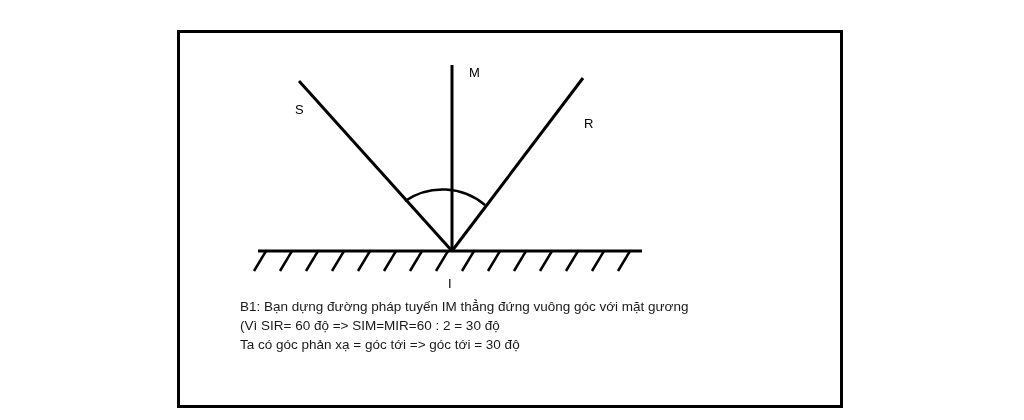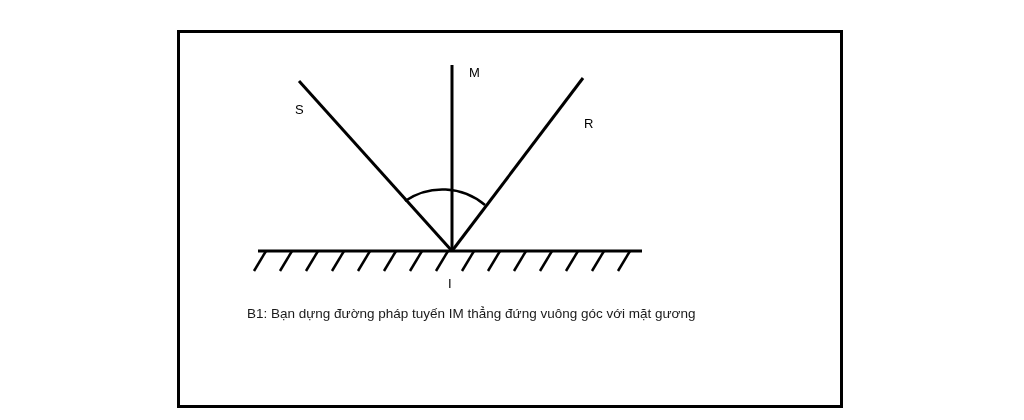--- a/index.html
+++ b/index.html
@@ -53,21 +53,21 @@
     position: absolute;
     left: 60px;
     top: 264px;
     width: 500px;
     font-family: "Liberation Sans", sans-serif;
     font-size: 13.5px;
     color: #1a1a1a;
     line-height: 1.42;
   }
   #caption p {
-    margin: 7px;
+    margin: 0;
   }
 </style>
 </head>
 <body>
 
 <div id="stage">
 
   <div id="frame">
 
     <svg id="diagram" viewBox="0 0 660 372">
@@ -101,16 +101,18 @@
       <path d="M 225 168 A 66 66 0 0 1 305 172" fill="none" stroke="#000000" stroke-width="2.5"></path>
     </svg>
 
     <span class="lbl" id="label-S">S</span>
     <span class="lbl" id="label-M">M</span>
     <span class="lbl" id="label-R">R</span>
     <span class="lbl" id="label-I">I</span>
 
     <div id="caption">
       <p>B1: Bạn dựng đường pháp tuyến IM thẳng đứng vuông góc với mặt gương</p>
+      <p>(Vì SIR= 60 độ =&gt; SIM=MIR=60 : 2 = 30 độ</p>
+      <p>Ta có góc phản xạ = góc tới =&gt; góc tới = 30 độ</p>
     </div>
 
   </div>
 </div>
 
 </body></html>

